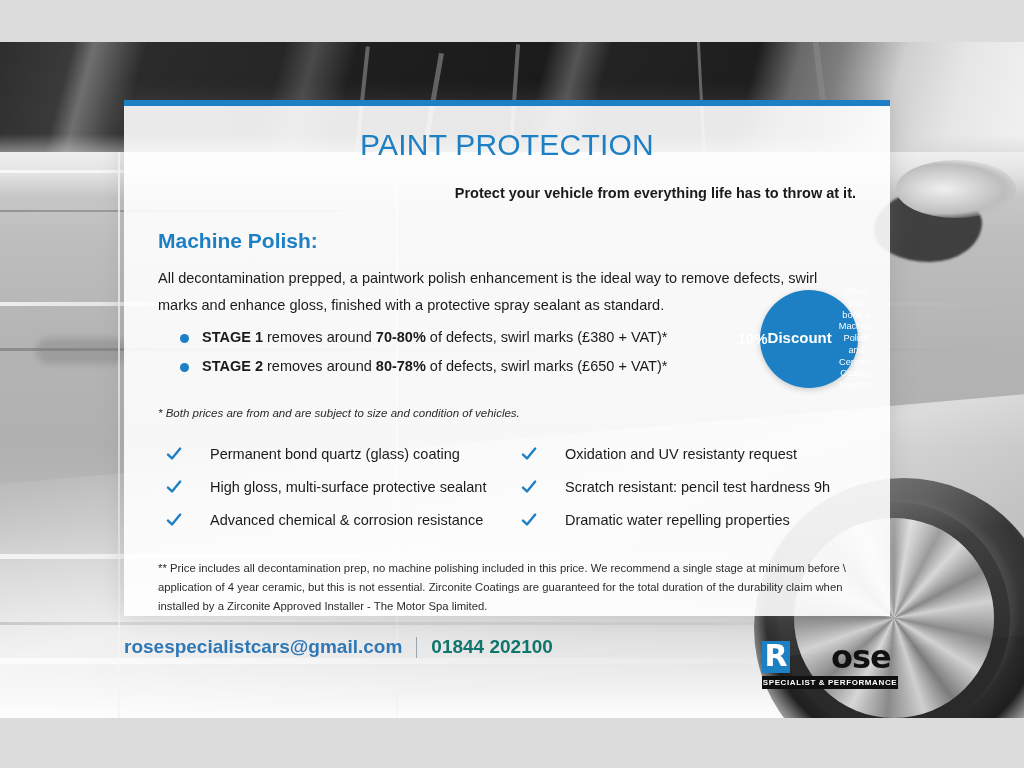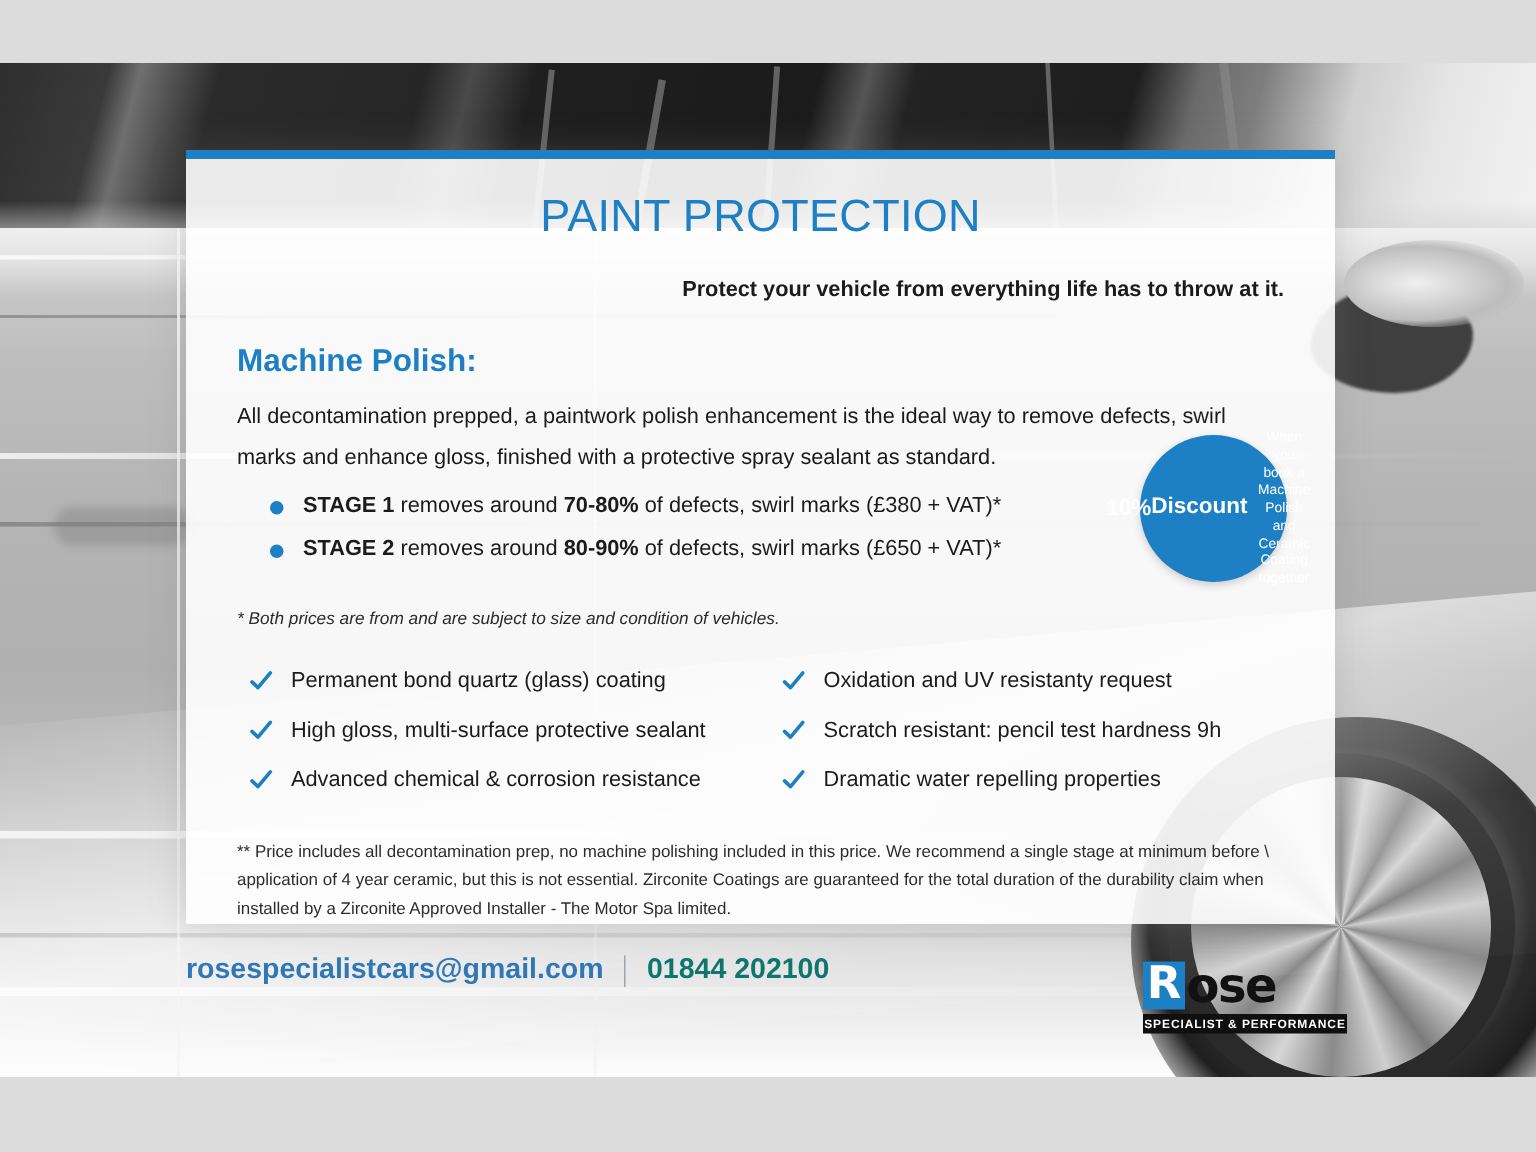--- a/index.html
+++ b/index.html
@@ -254,21 +254,21 @@
   .feature-grid {
     display: grid;
     grid-template-columns: 1fr 1fr;
     column-gap: 20px;
     row-gap: 0px;
     margin: 16px 0 0 8px;
   }
   .feature {
     display: flex;
     align-items: flex-start;
-    gap: 12px;
+    gap: 28px;
     padding: 6px 0;
     font-size: 14.5px;
     color: #1b1b1b;
     line-height: 1.45;
   }
   .check {
     flex: 0 0 auto;
     width: 16px;
     height: 16px;
     margin-top: 2px;
@@ -370,20 +370,21 @@
     font-family: "DejaVu Sans", sans-serif;
   }
   .logo-rest {
     font-size: 32px;
     font-weight: bold;
     color: #111111;
     letter-spacing: -1px;
     line-height: 32px;
     margin-left: 1px;
     font-family: "DejaVu Sans", sans-serif;
+    padding-left: 40px;
   }
   .logo-tag {
     margin-top: 2px;
     background: #0f0f0f;
     color: #ffffff;
     font-size: 8px;
     font-weight: bold;
     letter-spacing: .6px;
     text-align: center;
     padding: 2px 0 2px 0;
@@ -438,21 +439,21 @@
       <h2 class="section-title">Machine Polish:</h2>
       <p class="body-copy">All decontamination prepped, a paintwork polish enhancement is the ideal way to remove defects, swirl marks and enhance gloss, finished with a protective spray sealant as standard.</p>
 
       <ul class="stage-list">
         <li>
           <span class="dot"></span>
           <b>STAGE 1</b><span> removes around </span><b>70-80%</b><span> of defects, swirl marks  (£380 + VAT)*</span>
         </li>
         <li>
           <span class="dot"></span>
-          <b>STAGE 2</b><span> removes around </span><b>80-90%</b><span> of defects, swirl marks  (£650 + VAT)*</span>
+          <b>STAGE 2</b><span> removes around </span><b>80-78%</b><span> of defects, swirl marks  (£650 + VAT)*</span>
         </li>
       </ul>
 
       <p class="footnote-small">* Both prices are from and are subject to size and condition of vehicles.</p>
 
 
       <div class="feature-grid">
         <div class="feature">
           <span class="check">
             <svg width="16" height="16" viewBox="0 0 16 16">

